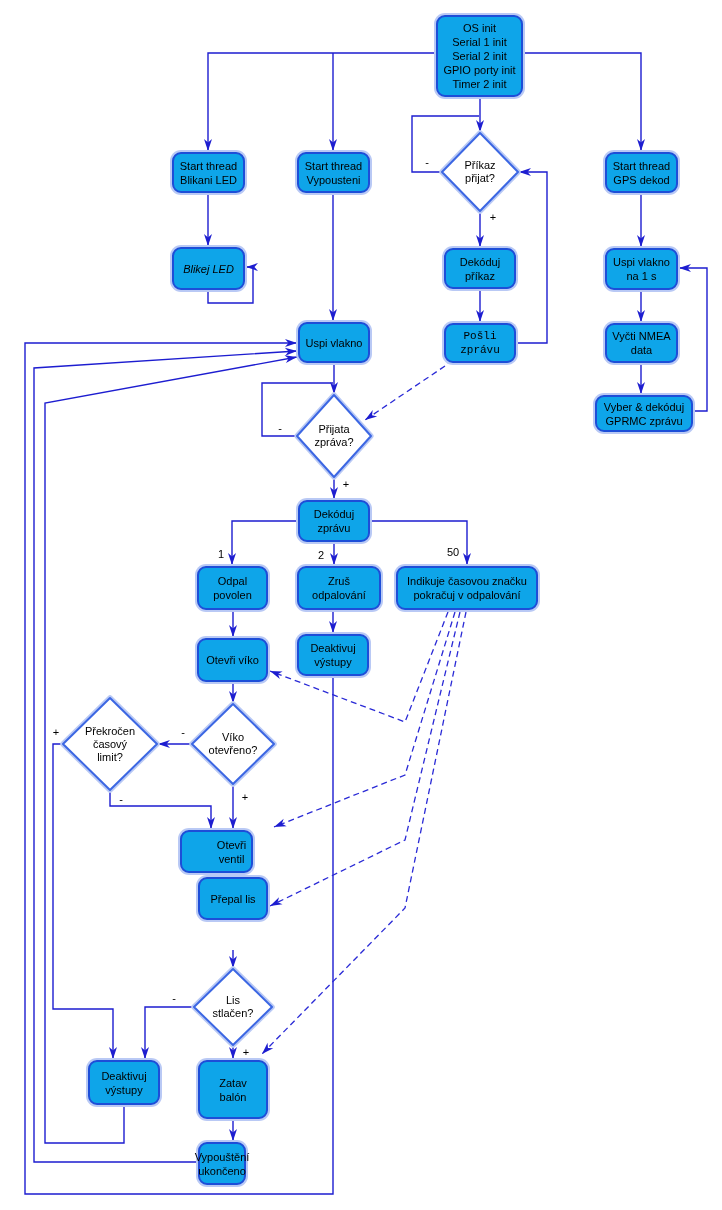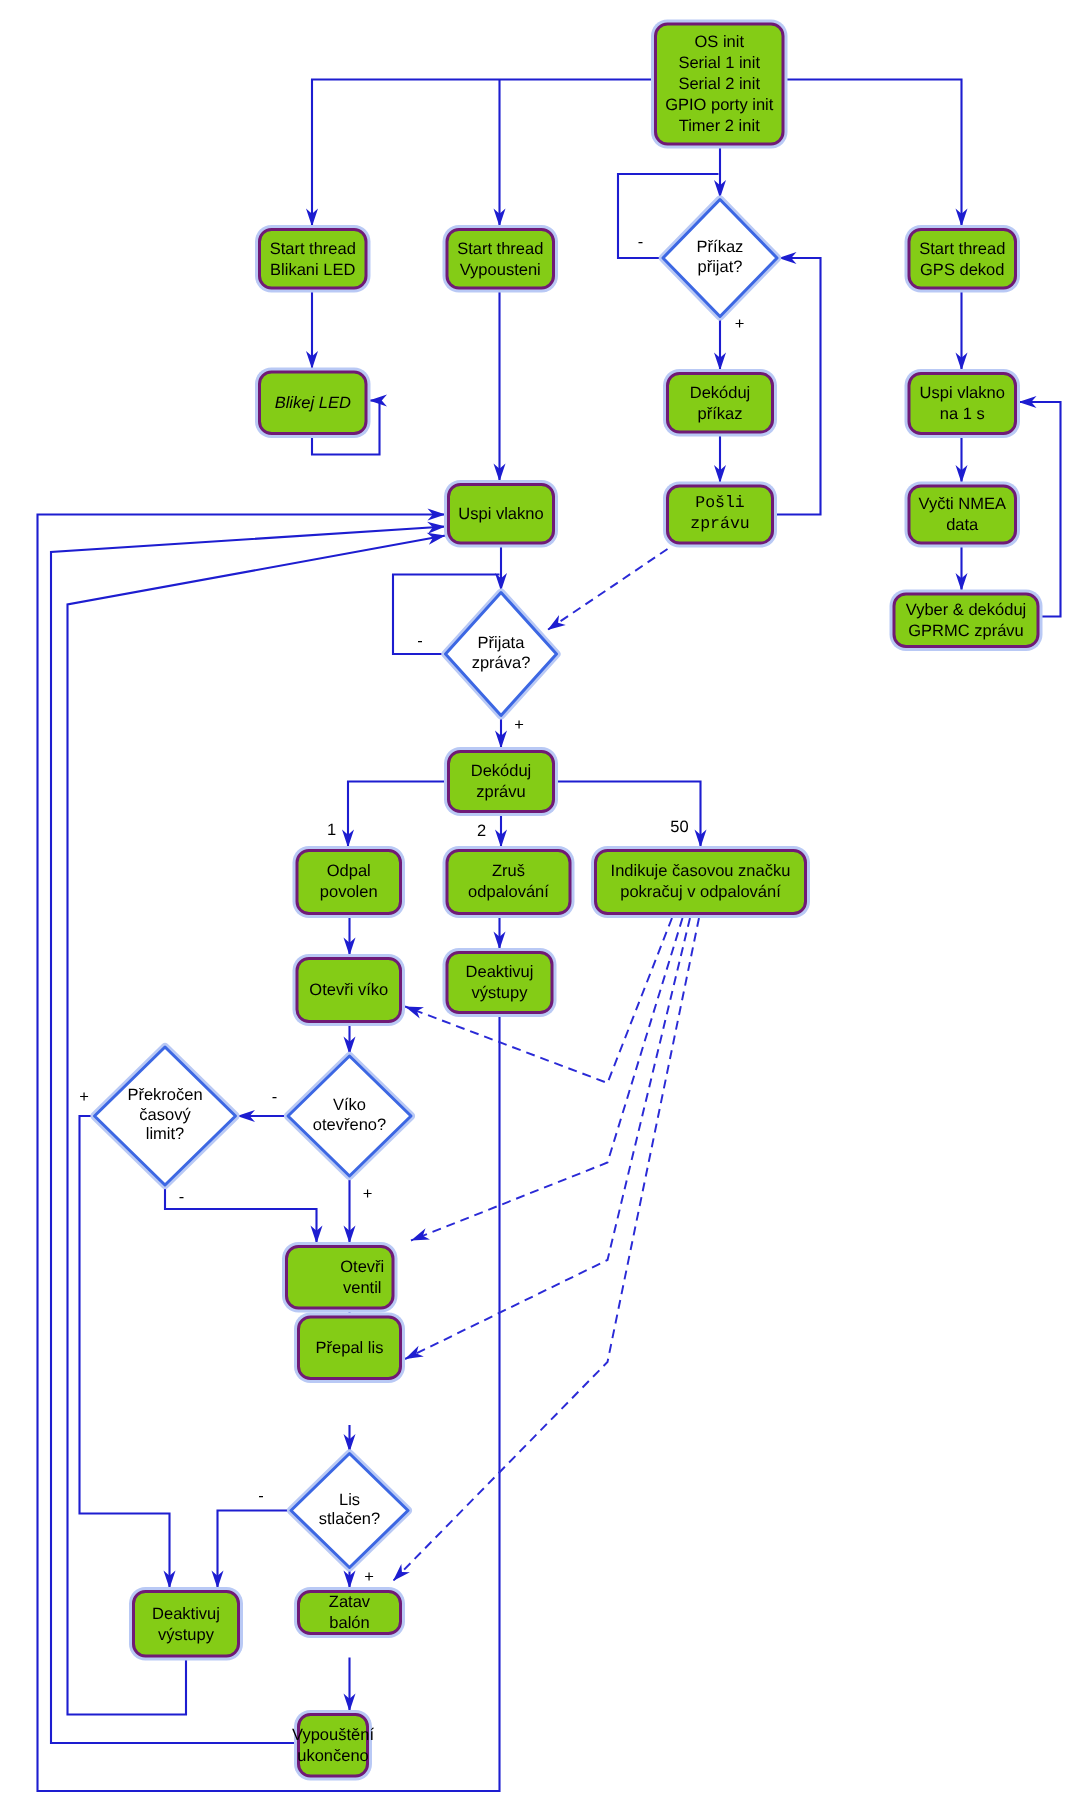--- a/index.html
+++ b/index.html
@@ -5,22 +5,22 @@
   html,body{margin:0;padding:0;background:#fff;}
   #stage{
     position:relative;width:722px;height:1210px;background:#ffffff;overflow:hidden;
     font-family:"Liberation Sans", sans-serif;
   }
   #wires{position:absolute;left:0;top:0;width:722px;height:1210px;}
   .node{
     position:absolute;box-sizing:border-box;
     display:flex;align-items:center;justify-content:center;
     text-align:center;white-space:pre-line;
-    background:#84cc16;color:#000;
-    border:2px solid #701a75;border-radius:9px;
+    background:#0ea5e9;color:#000;
+    border:2px solid #1d4ed8;border-radius:9px;
     box-shadow:0 0 0 2px #b9c9f5;
     font-size:11px;line-height:14px;
   }
   .dlabel{
     position:absolute;transform:translate(-50%,-50%);
     text-align:center;white-space:pre-line;color:#000;
     font-size:11px;line-height:13px;
   }
   .elabel{
     position:absolute;transform:translate(-50%,-50%);
@@ -133,23 +133,23 @@
 zprávu</div>
   <div class="node" style="left:197px;top:566px;width:71px;height:44px;">Odpal
 povolen</div>
   <div class="node" style="left:297px;top:566px;width:84px;height:44px;">Zruš
 odpalování</div>
   <div class="node" style="left:396px;top:566px;width:142px;height:44px;">Indikuje časovou značku
 pokračuj v odpalování</div>
   <div class="node" style="left:197px;top:638px;width:71px;height:44px;">Otevři víko</div>
   <div class="node" style="left:297px;top:634px;width:72px;height:42px;">Deaktivuj
 výstupy</div>
-  <div class="node" style="left:190px;top:830px;width:73px;height:43px;padding-left:30px;">Otevři ventil</div>
+  <div class="node" style="left:180px;top:830px;width:73px;height:43px;padding-left:30px;">Otevři ventil</div>
   <div class="node" style="left:198px;top:877px;width:70px;height:43px;">Přepal lis</div>
-  <div class="node" style="left:198px;top:1060px;width:70px;height:30px;">Zatav
+  <div class="node" style="left:198px;top:1060px;width:70px;height:59px;">Zatav
 balón</div>
   <div class="node" style="left:88px;top:1060px;width:72px;height:45px;">Deaktivuj
 výstupy</div>
   <div class="node" style="left:198px;top:1142px;width:48px;height:43px;">Vypouštění
 ukončeno</div>
 
   <div class="dlabel" style="left:480px;top:172px;width:70px;">Příkaz
 přijat?</div>
   <div class="dlabel" style="left:334px;top:436px;width:70px;">Přijata
 zpráva?</div>

